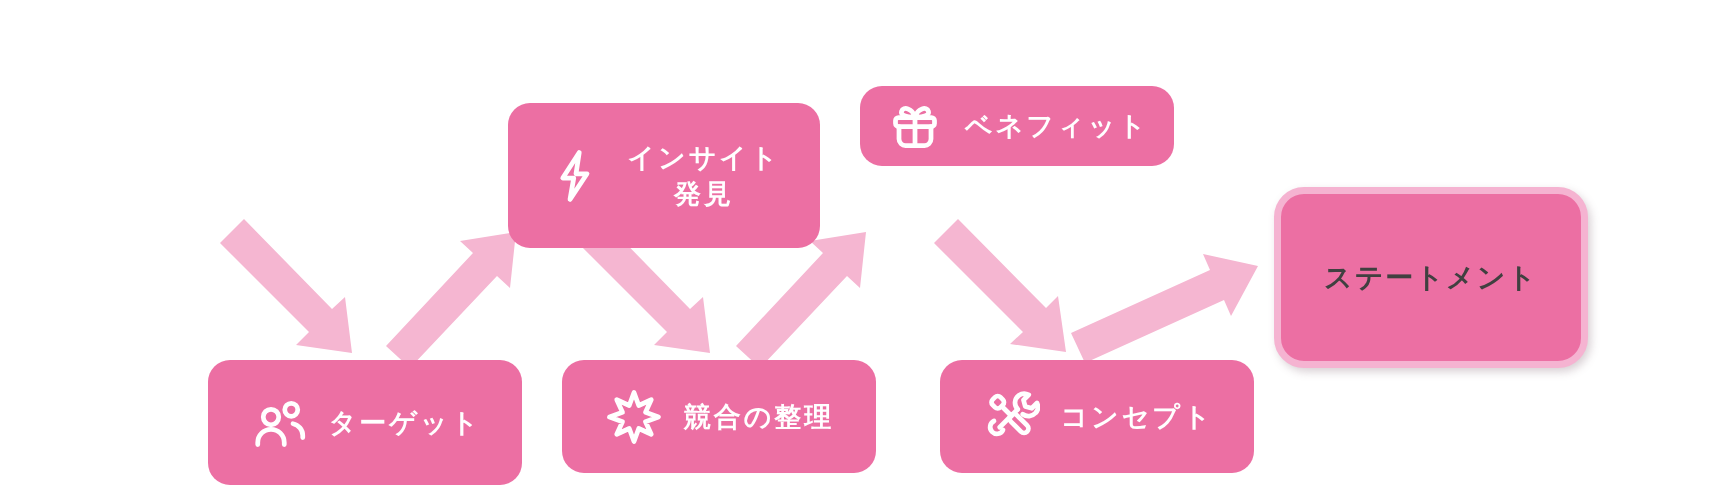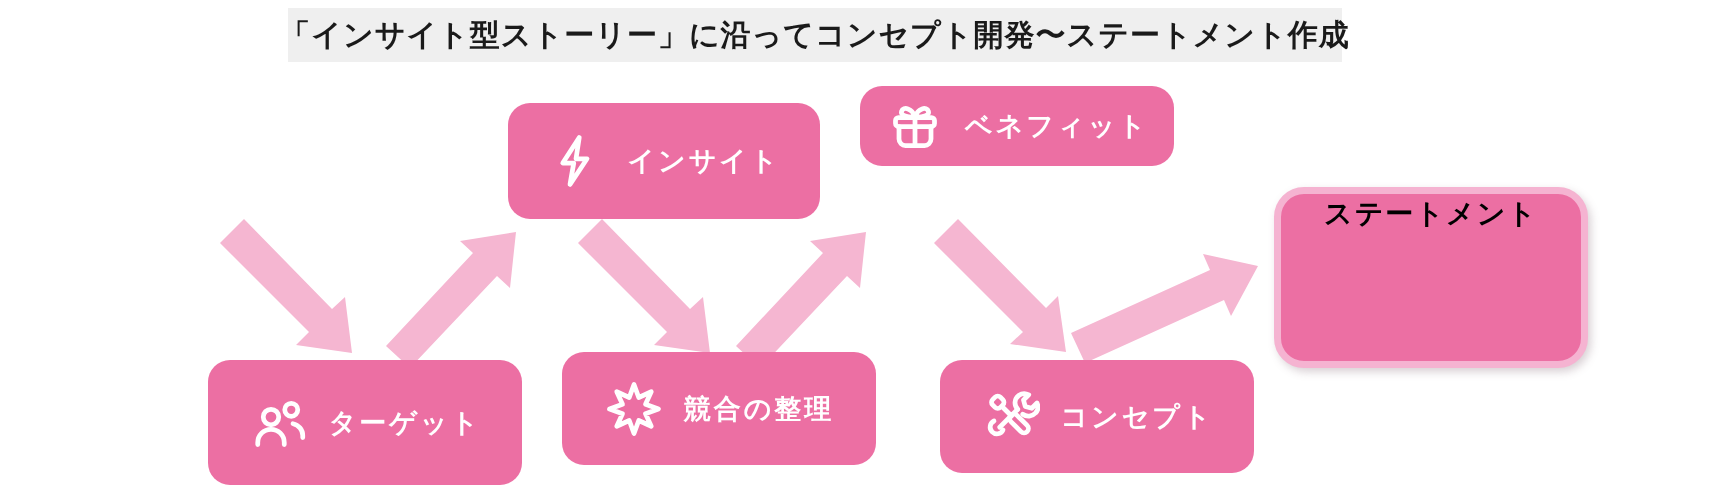--- a/index.html
+++ b/index.html
@@ -21,50 +21,48 @@
     display:flex;align-items:center;justify-content:center;gap:20px;
     color:#ffffff;
   }
   .step svg{width:60px;height:60px;flex:0 0 auto;display:block;}
   .step .lbl{font-weight:bold;font-size:27px;letter-spacing:3px;line-height:1.32;text-align:center;}
   .lbl span{display:block;}
 
   .statement{
     position:absolute;left:1274px;top:187px;width:314px;height:181px;
     background:#ec6fa3;border:7px solid #f5b3d1;border-radius:30px;
-    box-sizing:border-box;display:flex;justify-content:center;
-    box-shadow:3px 4px 8px rgba(120,90,105,.28);color:#000000;
+    box-sizing:border-box;display:flex;align-items:center;justify-content:center;
+    box-shadow:3px 4px 8px rgba(120,90,105,.28);color:#404040;
   }
   .statement .lbl{font-weight:bold;font-size:28px;letter-spacing:2px;line-height:1.4;text-align:center;}
 </style>
 </head>
 <body>
 
 <div class="canvas">
 
-  <div class="title-bar" style="background: rgb(239, 239, 239);">
-    <span class="title-text" style="color: rgb(26, 26, 26);">「インサイト型ストーリー」に沿ってコンセプト開発〜ステートメント作成</span>
-  </div>
 
   <svg id="arrows" viewBox="0 0 1733 492">
       <polygon points="220,243 309,332 296,345 352,353 345,297 332,309 244,219" fill="#F5B6D1"></polygon>
       <polygon points="410,368 497,276 510,288 516,232 460,241 473,253 386,346" fill="#F5B6D1"></polygon>
       <polygon points="578,243 667,332 654,345 710,353 703,297 690,309 602,219" fill="#F5B6D1"></polygon>
       <polygon points="760,368 847,276 860,288 866,232 810,241 823,253 736,346" fill="#F5B6D1"></polygon>
       <polygon points="934,243 1023,332 1010,344 1066,352 1058,296 1046,308 958,219" fill="#F5B6D1"></polygon>
       <polygon points="1085,363 1224,300 1231,316 1258,266 1203,254 1210,270 1071,333" fill="#F5B6D1"></polygon>
     </svg>
 
 
-  <div class="step" style="left: 508px; top: 103px; width: 312px; height: 116px; background: rgb(236, 111, 163);">
+  <div class="step" style="left: 508px; top: 103px; width: 312px; height: 145px; background: rgb(236, 111, 163);">
     <svg viewBox="0 0 24 24" fill="none" stroke="#ffffff" stroke-width="1.9" stroke-linecap="round" stroke-linejoin="round">
       <path d="M12.9 2.6 6.3 12.8h4.4l-1.5 8.6 6.8-10.3h-4.4l1.3-8.5z"></path>
     </svg>
     <div class="lbl">
       <span>インサイト</span>
+      <span>発見</span>
     </div>
   </div>
 
   <div class="step" style="left: 860px; top: 86px; width: 314px; height: 80px; background: rgb(236, 111, 163);">
     <svg viewBox="0 0 24 24" fill="none" stroke="#ffffff" stroke-width="1.9" stroke-linecap="round" stroke-linejoin="round">
       <path d="M5.6 12.2v5a2.6 2.6 0 0 0 2.6 2.6h7.6a2.6 2.6 0 0 0 2.6-2.6v-5"></path>
       <rect x="4.2" y="8.6" width="15.6" height="3.6" rx="1.2"></rect>
       <path d="M12 8.6v11.2"></path>
       <path d="M12 8.4c-1-3.4-4.7-4.5-5.4-2.2-.5 1.7 2.7 2.4 5.4 2.2z"></path>
       <path d="M12 8.4c1-3.4 4.7-4.5 5.4-2.2.5 1.7-2.7 2.4-5.4 2.2z"></path>
@@ -79,21 +77,21 @@
       <circle cx="8.8" cy="9.6" r="3.1"></circle>
       <path d="M3.5 20.6v-.8a5.3 5.3 0 0 1 10.6 0v.8"></path>
       <circle cx="16.9" cy="6.7" r="2.6"></circle>
       <path d="M17.6 12.3a4.8 4.8 0 0 1 3.9 4.7v.8"></path>
     </svg>
     <div class="lbl">
       <span>ターゲット</span>
     </div>
   </div>
 
-  <div class="step" style="left: 562px; top: 352px; width: 314px; height: 113px; background: rgb(236, 111, 163);">
+  <div class="step" style="left: 562px; top: 360px; width: 314px; height: 113px; background: rgb(236, 111, 163);">
     <svg viewBox="0 0 24 24" fill="none" stroke="#ffffff" stroke-width="1.9" stroke-linecap="round" stroke-linejoin="round">
       <polygon points="12,2.2 13.9,7.4 18.9,5.1 16.6,10.1 21.8,12 16.6,13.9 18.9,18.9 13.9,16.6 12,21.8 10.1,16.6 5.1,18.9 7.4,13.9 2.2,12 7.4,10.1 5.1,5.1 10.1,7.4"></polygon>
     </svg>
     <div class="lbl">
       <span>競合の整理</span>
     </div>
   </div>
 
   <div class="step" style="left: 912px; top: 360px; width: 314px; height: 113px; background: rgb(236, 111, 163); margin-left: 28px;">
     <svg viewBox="0 0 24 24" fill="none" stroke="#ffffff" stroke-width="1.9" stroke-linecap="round" stroke-linejoin="round">

